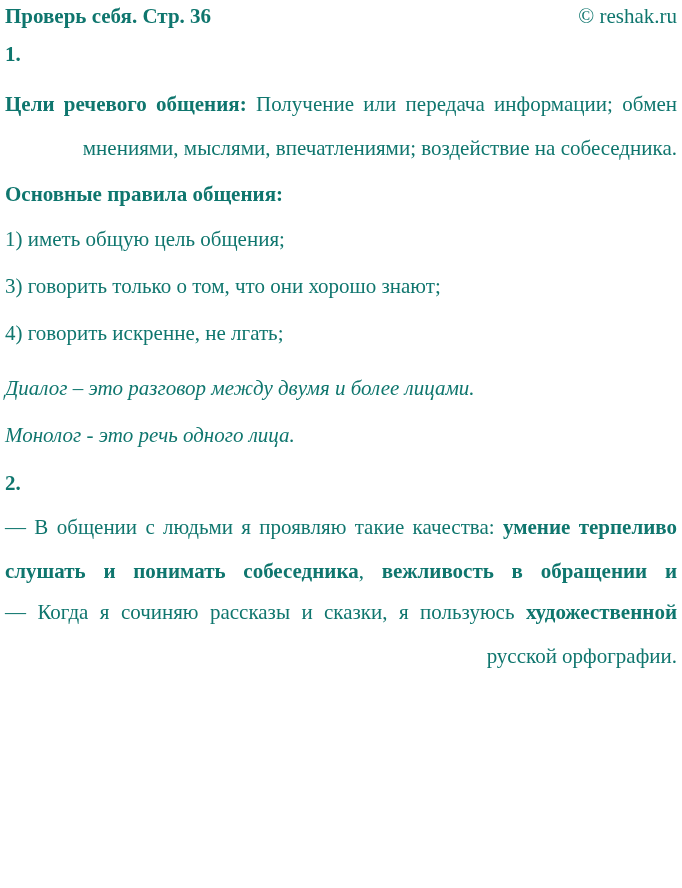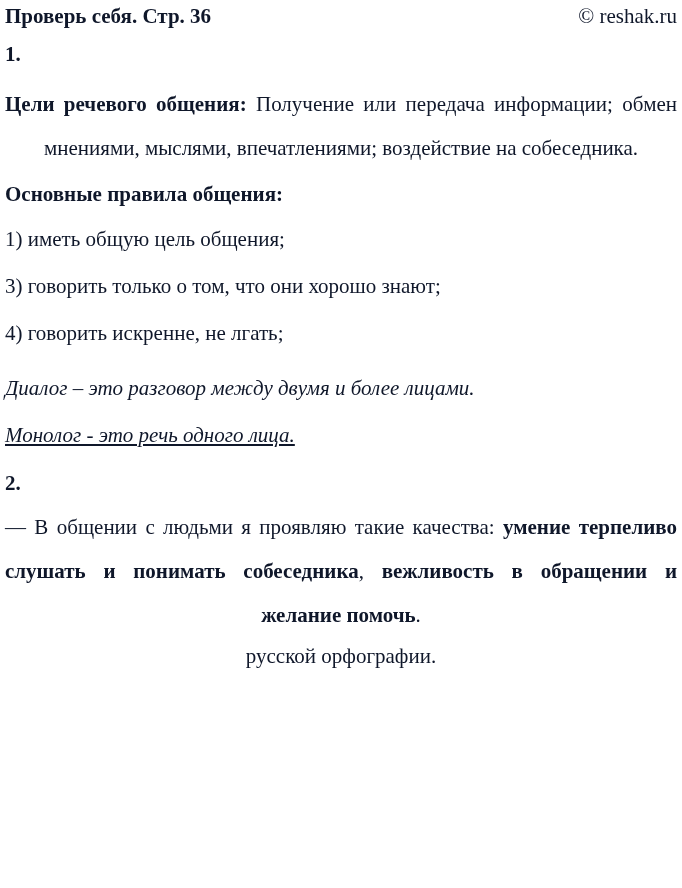--- a/index.html
+++ b/index.html
@@ -10,21 +10,21 @@
   .page {
     position: relative;
     width: 682px;
     height: 708px;
     background: #ffffff;
     overflow: hidden;
     box-sizing: border-box;
     padding: 0 5px;
     font-family: "Liberation Serif", "DejaVu Serif", serif;
     font-size: 21px;
-    color: #0f172a;
+    color: #0f766e;
   }
   .doc-header {
     display: flex;
     justify-content: space-between;
     align-items: flex-start;
     line-height: 28px;
     padding-top: 2px;
   }
   .doc-title { font-weight: bold; }
   .doc-copyright { font-weight: normal; }
@@ -38,35 +38,35 @@
 
   .sec-num { margin-top: 2px; font-weight: bold; }
 
   #p-goals { margin-top: 6px; }
   #p-rules-heading { margin-top: 2px; font-weight: bold; }
 
   .rule-item { margin-top: 3px; }
   .rule-item.first { margin-top: 1px; }
 
   #p-dialog { margin-top: 11px; }
-  #p-monolog { margin-top: 3px; text-decoration: underline; }
+  #p-monolog { margin-top: 3px; }
   #sec2 { margin-top: 4px; }
   #p-ans1 { margin-top: 0; }
   #p-ans2 { margin-top: -3px; }
 
   .jline {
     display: block;
     line-height: 44px;
     text-align: justify;
     text-align-last: justify;
   }
   .lastline {
     display: block;
     line-height: 44px;
-    text-align: center;
+    text-align: right;
   }
 
   .watermark {
     position: absolute;
     left: 0;
     top: 738px;
     z-index: 3;
     pointer-events: none;
   }
   .wm-arc-text {
@@ -109,24 +109,24 @@
   <p class="para rule-item">4) говорить искренне, не лгать;</p>
 
   <p class="para italic" id="p-dialog">Диалог – это разговор между двумя и более лицами.</p>
   <p class="para italic" id="p-monolog">Монолог - это речь одного лица.</p>
 
   <p class="para sec-num" id="sec2">2.</p>
 
   <p class="para" id="p-ans1">
     <span class="jline"><span>— В общении с людьми я проявляю такие качества: </span><span class="bold">умение терпеливо</span></span>
     <span class="jline"><span class="bold">слушать и понимать собеседника</span><span>, </span><span class="bold">вежливость в обращении и</span></span>
-    <span class="lastline"><span class="bold">желание помочь</span><span>.</span></span>
   </p>
 
   <p class="para" id="p-ans2">
+    <span class="jline"><span>— Когда я сочиняю рассказы и сказки, я пользуюсь </span><span class="bold">художественной</span></span>
     <span class="lastline">русской орфографии.</span>
   </p>
 
   <svg class="watermark" width="175" height="150" viewBox="0 0 175 150" aria-hidden="true">
     <defs>
       <path id="wmArc" d="M 12 32 Q 72 -39 140 102" fill="none"></path>
     </defs>
     <text class="wm-arc-text"><textPath href="#wmArc">reshak.ru</textPath></text>
     <text class="wm-copy" x="12" y="128">©</text>
   </svg>

